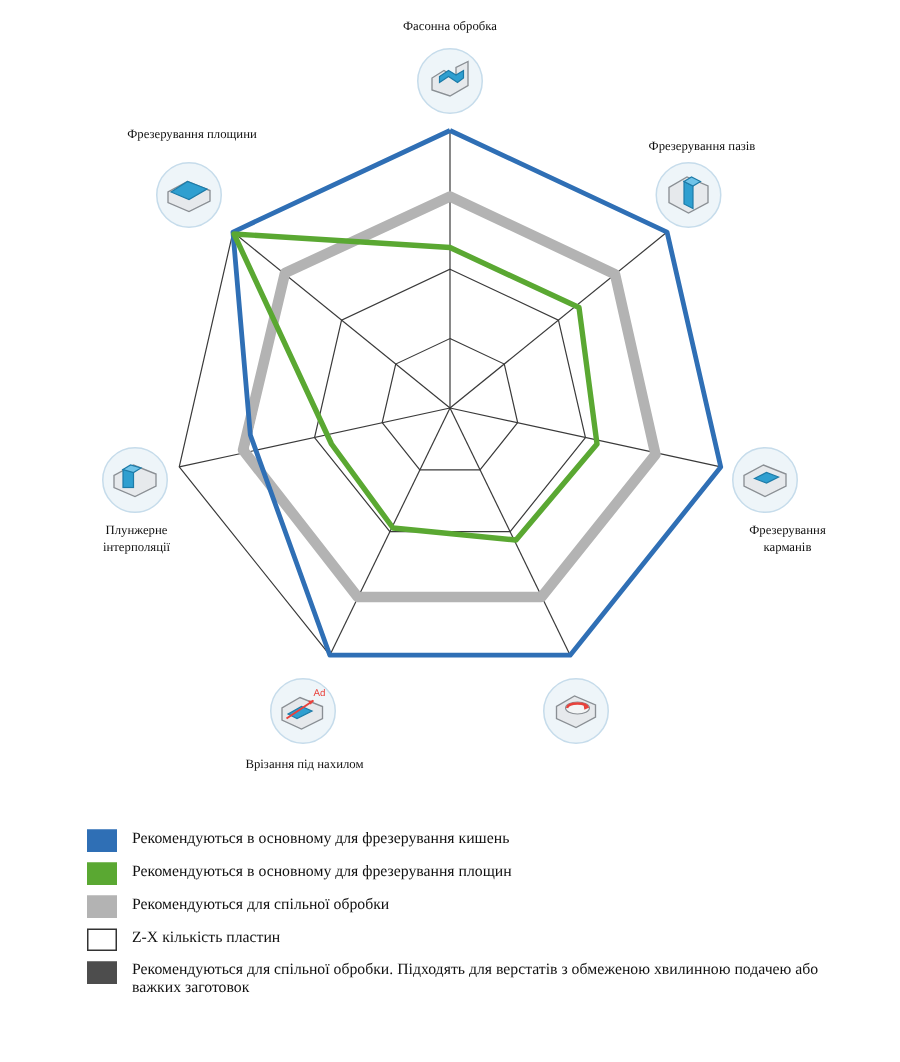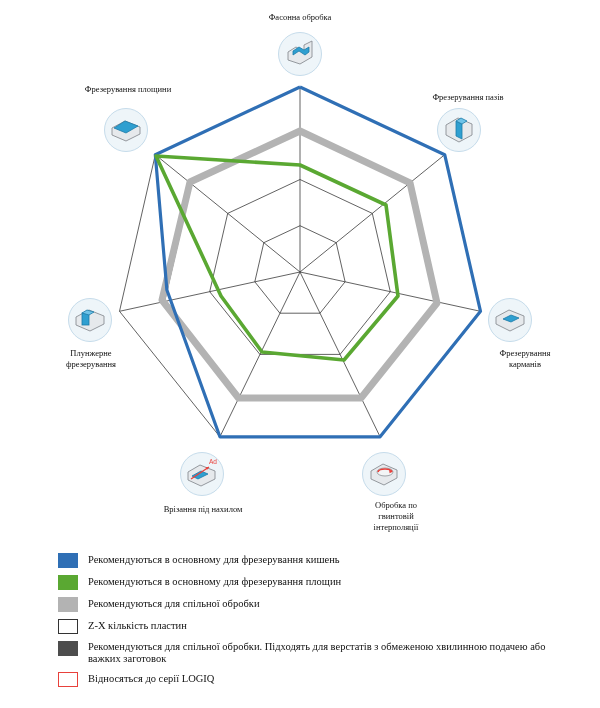--- a/index.html
+++ b/index.html
@@ -147,44 +147,41 @@
 карманів</div>
 
   <div class="icon-badge" style="left:362px; top:452px;">
     <svg width="42" height="42" viewBox="0 0 42 42">
       <path d="M8 26 L8 18 L20 11 L34 17 L34 25 L21 32 Z" fill="#e6e9ec" stroke="#8a8f94" stroke-width="0.9"></path>
       <ellipse cx="22" cy="19" rx="8" ry="4" fill="#f3f5f6" stroke="#8a8f94" stroke-width="0.8"></ellipse>
       <path d="M15 19 C16 15, 28 15, 29 19" fill="none" stroke="#e8413b" stroke-width="1.6"></path>
       <path d="M29 19 l-3 -2.4 l0.6 3.6 z" fill="#e8413b"></path>
     </svg>
   </div>
-  <div class="axis-label" style="left:340px; top:500px; width:112px;">Обробка по
-гвинтовій
-інтерполяції</div>
 
   <div class="icon-badge" style="left:180px; top:452px;">
     <svg width="42" height="42" viewBox="0 0 42 42">
       <path d="M7 27 L7 19 L19 12 L34 18 L34 26 L20 33 Z" fill="#e6e9ec" stroke="#8a8f94" stroke-width="0.9"></path>
       <path d="M11 23 L20 18 L27 21 L17 26 Z" fill="#2f9fd0" stroke="#1d7ba8" stroke-width="0.8"></path>
       <path d="M10 26 L28 14" stroke="#e8413b" stroke-width="1.4"></path>
       <path d="M28 14 l-3.6 0.2 l1.8 2.6 z" fill="#e8413b"></path>
       <text x="28" y="11" font-family="Liberation Sans, sans-serif" font-size="6.5" fill="#e8413b">Ad</text>
     </svg>
   </div>
   <div class="axis-label" style="left:130px; top:504px; width:146px;">Врізання під нахилом</div>
 
   <div class="icon-badge" style="left:68px; top:298px;">
     <svg width="42" height="42" viewBox="0 0 42 42">
       <path d="M7 26 L7 18 L20 11 L35 17 L35 25 L21 32 Z" fill="#e6e9ec" stroke="#8a8f94" stroke-width="0.9"></path>
       <rect x="13" y="14" width="7" height="12" fill="#2f9fd0" stroke="#1d7ba8" stroke-width="0.8"></rect>
       <path d="M13 14 L18 11 L25 13 L20 16 Z" fill="#6fc3e8" stroke="#1d7ba8" stroke-width="0.8"></path>
     </svg>
   </div>
   <div class="axis-label" style="left:36px; top:348px; width:110px;">Плунжерне
-фрезерування</div>
+інтерполяції</div>
 
   <div class="icon-badge" style="left:104px; top:108px;">
     <svg width="42" height="42" viewBox="0 0 42 42">
       <path d="M7 26 L7 19 L20 12 L35 18 L35 25 L21 32 Z" fill="#e6e9ec" stroke="#8a8f94" stroke-width="0.9"></path>
       <path d="M9 19 L20 12 L33 17 L21 24 Z" fill="#2f9fd0" stroke="#1d7ba8" stroke-width="0.8"></path>
     </svg>
   </div>
   <div class="axis-label" style="left:58px; top:84px; width:140px;">Фрезерування площини</div>
 
 </div>
@@ -210,18 +207,14 @@
     <div class="legend-swatch sw-white"></div>
     <div class="legend-text">Z-X кількість пластин</div>
   </div>
 
   <div class="legend-row">
     <div class="legend-swatch sw-dark"></div>
     <div class="legend-text two-line">Рекомендуються для спільної обробки.
 Підходять для верстатів з обмеженою хвилинною подачею або важких заготовок</div>
   </div>
 
-  <div class="legend-row">
-    <div class="legend-swatch sw-logiq"></div>
-    <div class="legend-text">Відносяться до серії LOGIQ</div>
-  </div>
 
 </div>
 
 </body></html>

